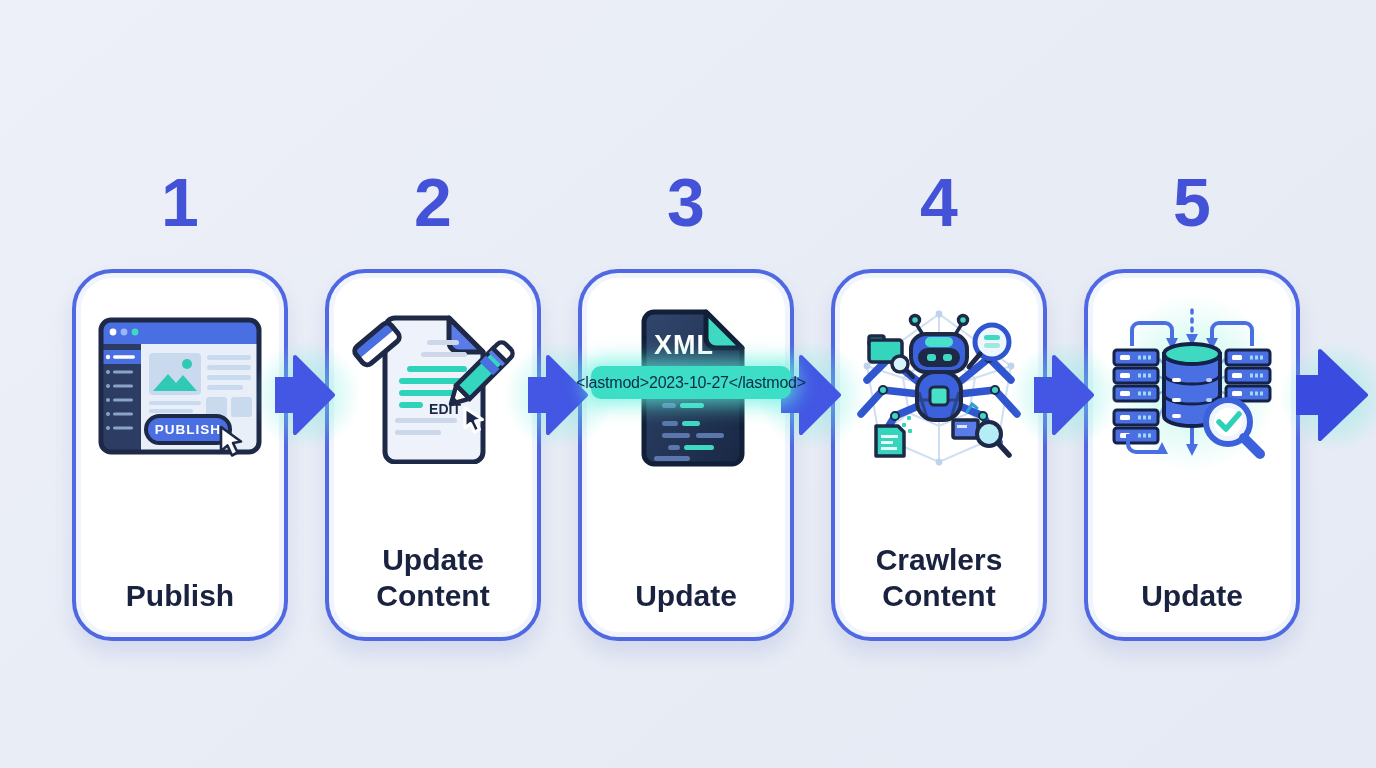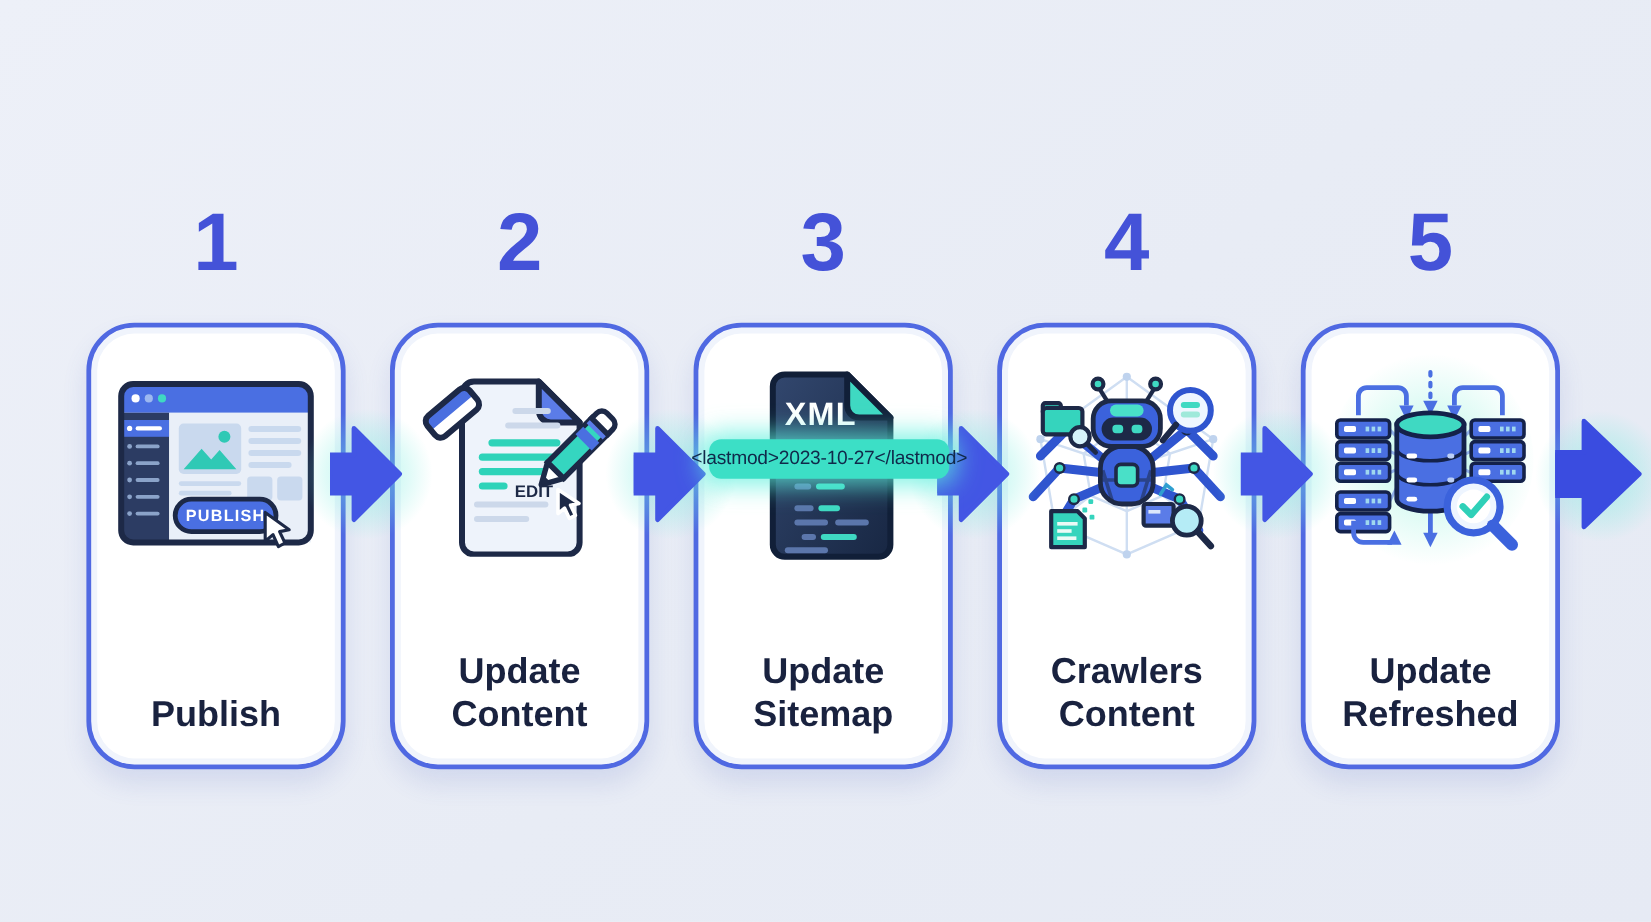--- a/index.html
+++ b/index.html
@@ -177,21 +177,20 @@
           <g fill="#3fd9c2">
             <rect x="62" y="71" width="10" height="5" rx="2.5"></rect>
             <rect x="80" y="95" width="24" height="5" rx="2.5"></rect>
             <rect x="82" y="113" width="18" height="5" rx="2.5"></rect>
             <rect x="84" y="137" width="30" height="5" rx="2.5"></rect>
           </g>
         </svg>
       </div>
       <div class="card-label">
         <span>Update</span>
-        <span>Sitemap</span>
       </div>
     </div>
   </div>
 
   <div class="step" style="left:831px">
     <div class="step-number">4</div>
     <div class="card">
       <div class="icon-wrap">
         <svg width="180" height="160" viewBox="0 0 180 160">
           <g stroke="#cfdef2" stroke-width="2" fill="none">
@@ -379,21 +378,20 @@
           <g>
             <circle cx="126" cy="116" r="22" fill="#eef5ff" stroke="#3b62dc" stroke-width="6"></circle>
             <circle cx="126" cy="116" r="14" fill="#ffffff"></circle>
             <path d="M117,116 l7,7 l13,-15" stroke="#2fd0b8" stroke-width="5.5" fill="none" stroke-linecap="round" stroke-linejoin="round"></path>
             <path d="M142,132 L158,148" stroke="#3b62dc" stroke-width="10" stroke-linecap="round"></path>
           </g>
         </svg>
       </div>
       <div class="card-label">
         <span>Update</span>
-        <span>Refreshed</span>
       </div>
     </div>
   </div>
 
   <div class="arrow-glow" style="left:251px;top:340px"></div>
   <div class="arrow-glow" style="left:504px;top:340px"></div>
   <div class="arrow-glow" style="left:757px;top:340px"></div>
   <div class="arrow-glow" style="left:1010px;top:340px"></div>
   <div class="arrow-glow" style="left:1279px;top:342px"></div>
 

